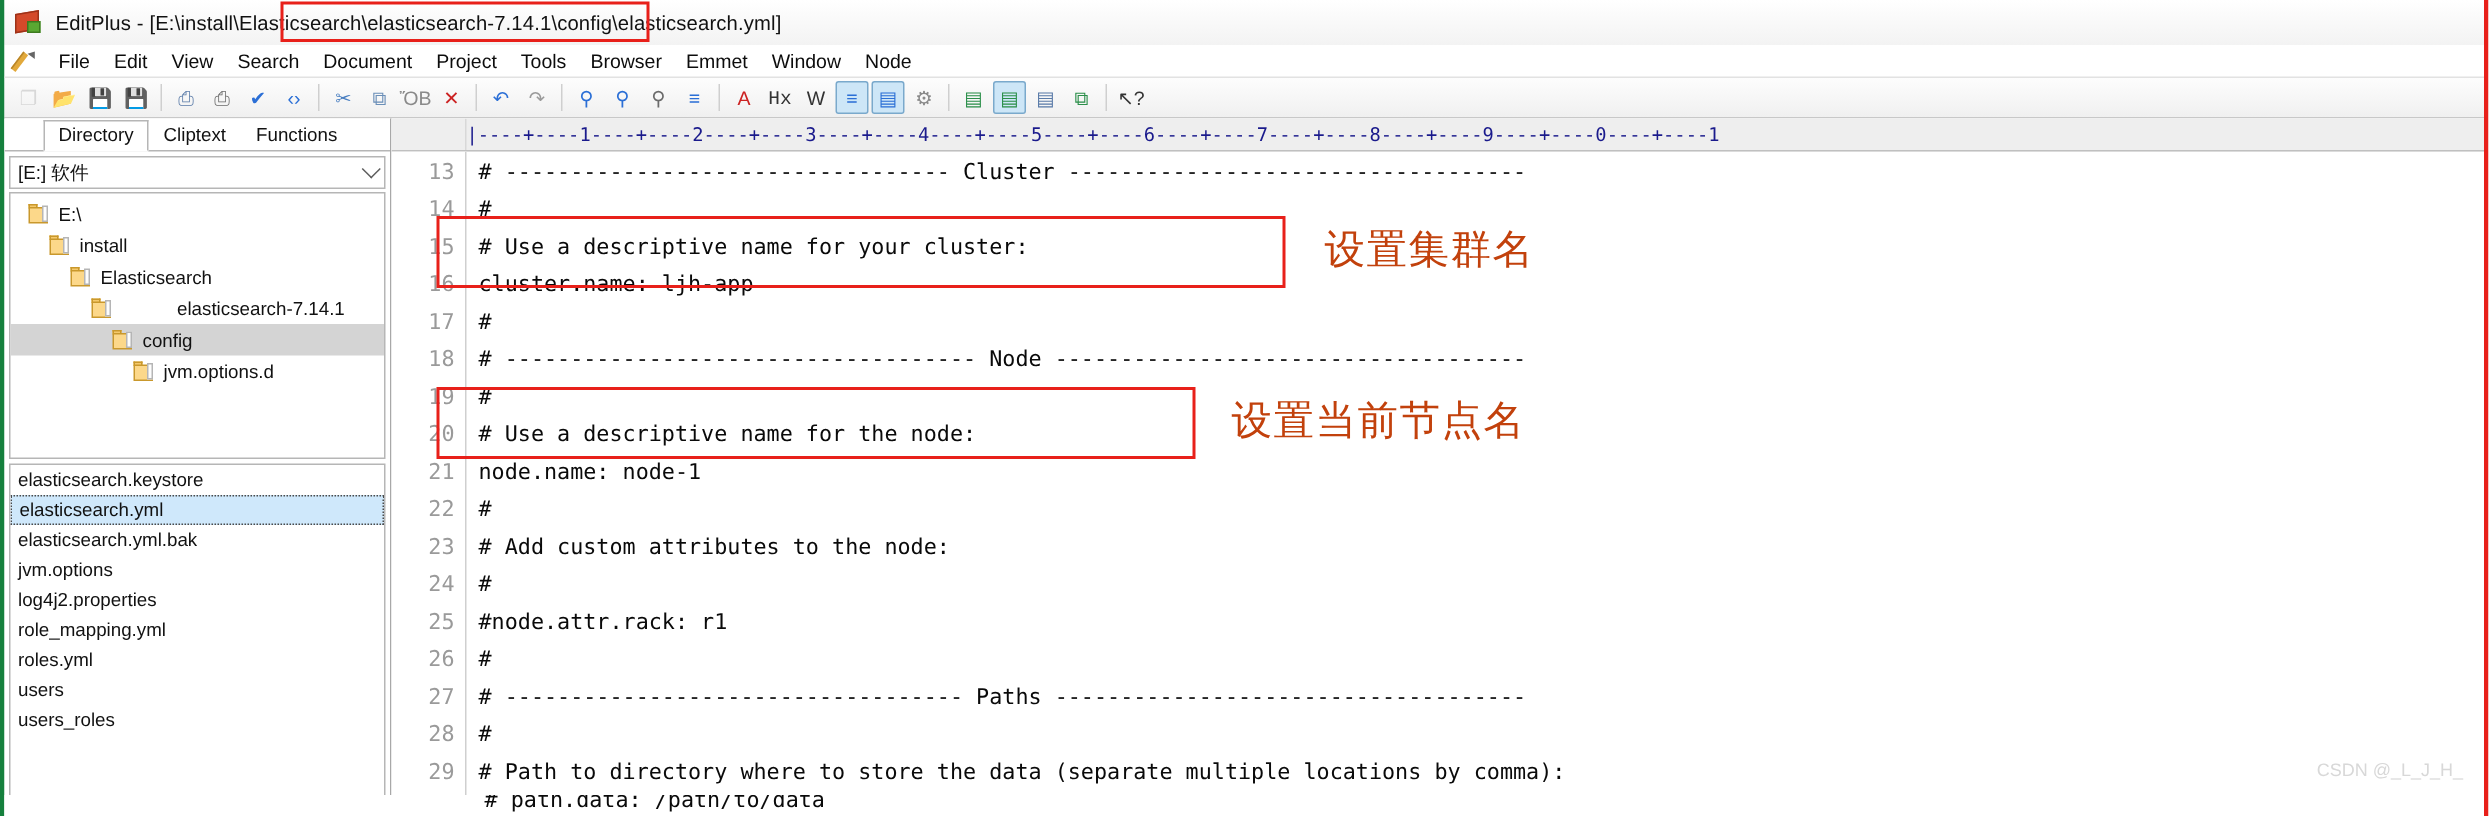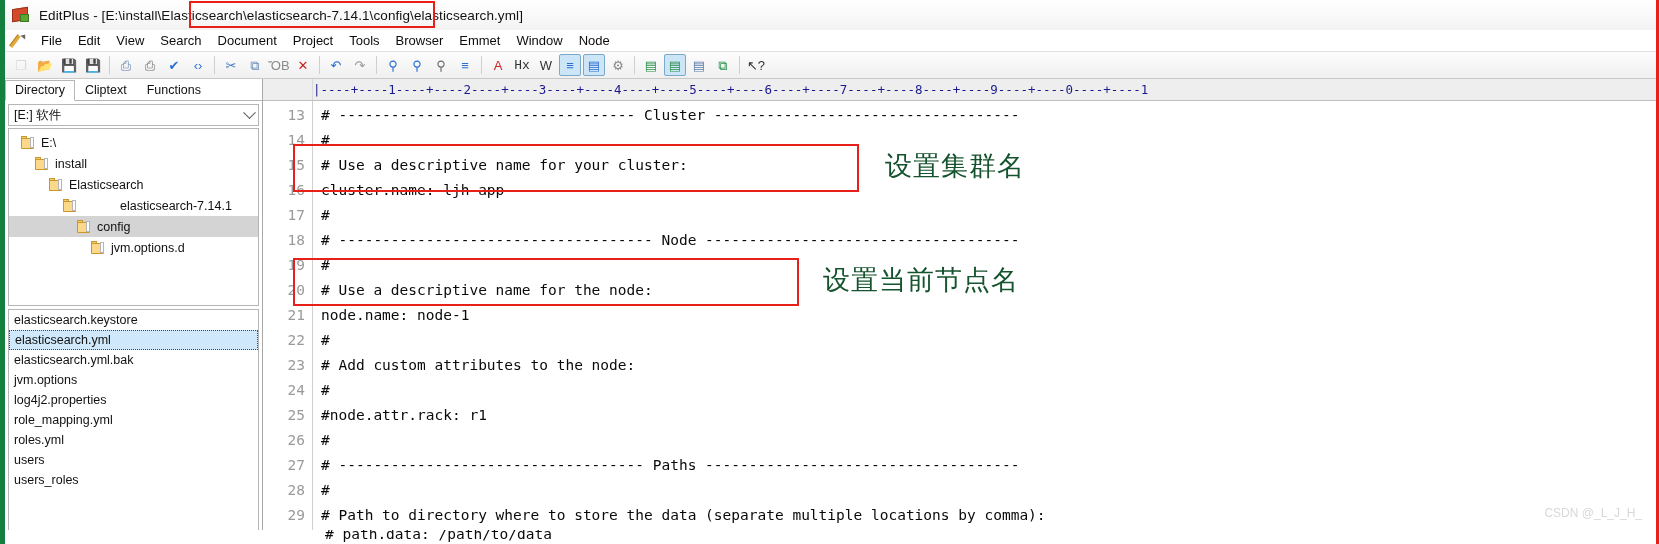--- a/index.html
+++ b/index.html
@@ -7,21 +7,21 @@
     margin: 0; padding: 0;
     width: 1659px; height: 544px;
     overflow: hidden;
     background: #ffffff;
     font-family: "Liberation Sans", sans-serif;
   }
   #app {
     position: relative;
     width: 1659px; height: 544px;
     background: #ffffff;
-    border-left: 5px solid #15803d;
+    border-left: 3px solid #15803d;
     border-right: 3px solid #e8201a;
   }
 
   
   .titlebar {
     height: 30px;
     display: flex;
     align-items: center;
     padding-left: 6px;
     background: linear-gradient(#ffffff, #f3f3f3);
@@ -152,20 +152,21 @@
     padding: 2px 9px 3px 9px;
     border: 1px solid transparent;
     border-bottom: none;
     white-space: nowrap;
   }
   .tab.active {
     border-color: #b6b6b6;
     border-bottom: 1px solid #ffffff;
     background: #ffffff;
     margin-bottom: -1px;
+    margin-left: 26px;
   }
   .drive-combo {
     height: 22px;
     margin: 3px 3px 2px 3px;
     border: 1px solid #b6b6b6;
     background: #ffffff;
     display: flex;
     align-items: center;
     justify-content: space-between;
     padding: 0 4px 0 5px;
@@ -319,21 +320,21 @@
   }
 
   
   .anno-box {
     position: absolute;
     border: 2px solid #e8201a;
     pointer-events: none;
   }
   .anno-text {
     position: absolute;
-    color: #14532d;
+    color: #c2410c;
     font-size: 27px;
     font-family: "DejaVu Sans", sans-serif;
     font-weight: 500;
     white-space: nowrap;
     letter-spacing: 1px;
   }
   .watermark {
     position: absolute;
     right: 14px; bottom: 24px;
     font-size: 12px;

